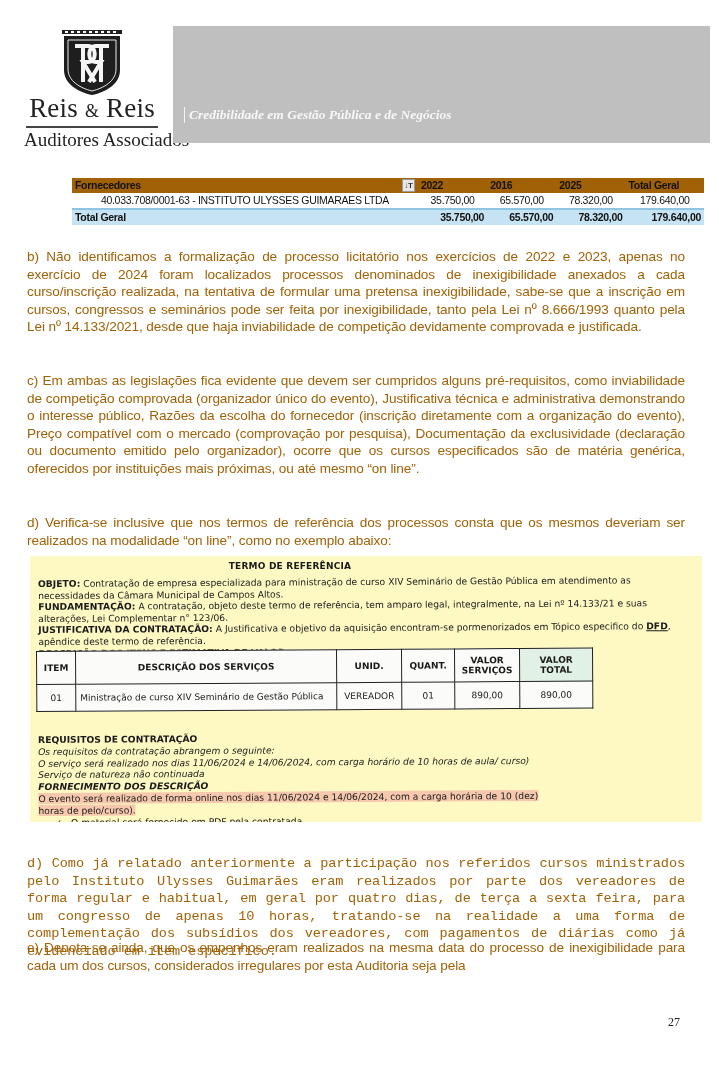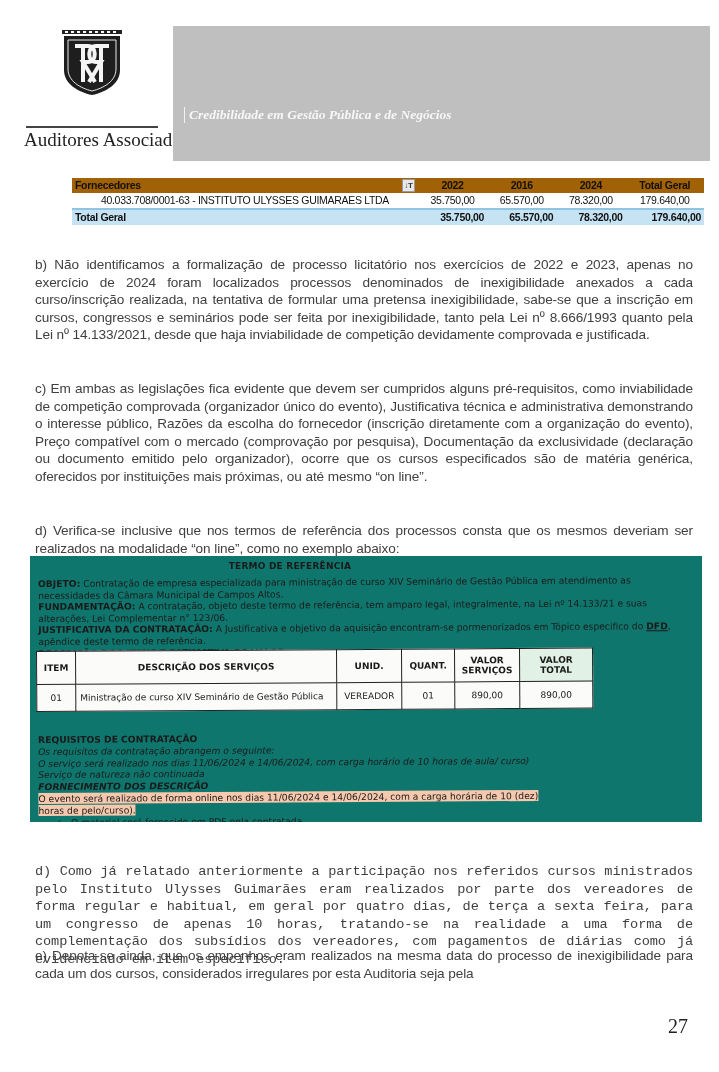--- a/index.html
+++ b/index.html
@@ -5,62 +5,62 @@
   html, body { margin: 0; padding: 0; background: #ffffff; }
   body { width: 719px; height: 1072px; position: relative; overflow: hidden; font-family: "Liberation Sans", sans-serif; color: #111; }
 
   
   .logo { position: absolute; left: 24px; top: 26px; width: 136px; height: 120px; }
   .shield { position: absolute; left: 37px; top: 4px; width: 62px; height: 66px; }
   .logo-name { position: absolute; left: 0; top: 67px; width: 136px; text-align: center; font-family: "Liberation Serif", serif; font-size: 27px; letter-spacing: 0.2px; color: #222; white-space: nowrap; }
   .logo-name .amp { font-size: 18px; }
   .logo-rule { position: absolute; left: 2px; top: 100px; width: 132px; height: 1.5px; background: #444; }
   .logo-sub { position: absolute; left: 0; top: 103px; width: 136px; text-align: center; font-family: "Liberation Serif", serif; font-size: 19px; color: #222; white-space: nowrap; }
-  .banner { position: absolute; left: 173px; top: 26px; width: 537px; height: 135px; background: #bfbfbf; }
+  .banner { position: absolute; left: 173px; top: 26px; width: 537px; height: 117px; background: #bfbfbf; }
   .tagline { position: absolute; left: 11px; top: 81px; padding-left: 4px; border-left: 1px solid #f2f2f2; font-family: "Liberation Serif", serif; font-style: italic; font-weight: bold; font-size: 13.5px; color: #f7f7f7; white-space: nowrap; }
 
   
   .pivot { position: absolute; left: 72px; top: 178px; width: 632px; border-collapse: collapse; font-family: "Liberation Sans", sans-serif; font-size: 10.5px; letter-spacing: -0.3px; }
   .pivot td, .pivot th { padding: 0 3px; height: 15px; line-height: 15px; white-space: nowrap; }
   .pivot thead tr { background: #a16207; }
-  .pivot thead th { font-weight: bold; text-align: center; }
+  .pivot thead th { font-weight: bold; text-align: left; }
   .pivot thead th.first { text-align: left; }
   .pivot tbody tr.data td { background: #ffffff; text-align: center; }
   .pivot tbody tr.total td { background: #c5e3f3; font-weight: bold; border-top: 2px solid #8fc4e3; }
   .pivot td.num { text-align: right; }
   .filter-btn { display: inline-block; float: right; width: 11px; height: 11px; margin-top: 1px; border: 1px solid #9a9a9a; background: #e8e8e8; font-size: 8px; line-height: 11px; text-align: center; color: #333; }
 
   
-  .para { position: absolute; left: 27px; width: 658px; font-family: "Liberation Sans", sans-serif; font-size: 13.6px; line-height: 17.6px; text-align: justify; color: #404040; margin: 8px; letter-spacing: -0.1px; }
+  .para { position: absolute; left: 27px; width: 658px; font-family: "Liberation Sans", sans-serif; font-size: 13.6px; line-height: 17.6px; text-align: justify; color: #a16207; margin: 0; letter-spacing: -0.1px; }
   #p-b { top: 248px; }
   #p-c { top: 372px; }
   #p-d1 { top: 514px; }
   #p-d2 { top: 855px; font-family: Liberation Mono, monospace; }
   #p-e { top: 939px; }
 
   
-  .scan { position: absolute; left: 30px; top: 556px; width: 672px; height: 266px; background: #0f766e; overflow: hidden; font-family: "DejaVu Sans", sans-serif; color: #1a1a1a; }
+  .scan { position: absolute; left: 30px; top: 556px; width: 672px; height: 266px; background: #fef9c3; overflow: hidden; font-family: "DejaVu Sans", sans-serif; color: #1a1a1a; }
   .scan-title { position: absolute; left: 0; top: 5px; width: 520px; text-align: center; font-size: 9px; font-weight: bold; letter-spacing: 0.2px; }
   .scan-body { position: absolute; left: 8px; top: 22px; width: 648px; font-size: 9.2px; line-height: 11.6px; transform: rotate(-0.35deg); transform-origin: left top; }
   .scan-body p { margin: 0; }
   .scan-body b { font-weight: bold; }
   .scan-body .u { text-decoration: underline; font-weight: bold; }
   .scan-table { position: absolute; left: 6px; top: 95px; border-collapse: collapse; font-size: 9px; transform: rotate(-0.35deg); transform-origin: left top; background: #fbfbfa; }
   .scan-table th, .scan-table td { border: 1px solid #222; padding: 1px 4px; text-align: center; }
   .scan-table th { font-weight: bold; height: 30px; }
   .scan-table th.green { background: #e2f1e6; margin-left: 6px; }
   .scan-table td { height: 24px; }
   .scan-table td.desc { text-align: left; width: 252px; line-height: 11px; }
   .scan-req { position: absolute; left: 8px; top: 178px; width: 650px; font-size: 9.2px; line-height: 11.8px; transform: rotate(-0.35deg); transform-origin: left top; }
   .scan-req p { margin: 0; }
   .scan-req .i { font-style: italic; }
   .scan-req .hl { background: #f6c9ae; }
   .scan-req .check { padding-left: 16px; }
 
-  .page-number { position: absolute; left: 668px; top: 1015px; font-family: "Liberation Serif", serif; font-size: 20px; color: #222; }
+  .page-number { position: absolute; left: 668px; top: 1015px; font-family: "Liberation Serif", serif; font-size: 12px; color: #222; }
 </style>
 </head>
 <body>
 
 <div class="logo">
   <svg class="shield" viewBox="0 0 62 66">
     <rect x="1" y="0" width="60" height="4" fill="#222"></rect>
     <g fill="#fff">
       <rect x="4" y="1" width="3" height="2"></rect>
         <rect x="10" y="1" width="3" height="2"></rect>
@@ -70,37 +70,38 @@
         <rect x="34" y="1" width="3" height="2"></rect>
         <rect x="40" y="1" width="3" height="2"></rect>
         <rect x="46" y="1" width="3" height="2"></rect>
         <rect x="52" y="1" width="3" height="2"></rect>
     </g>
     <path d="M3 6 H59 V40 C59 54 45 62 31 65 C17 62 3 54 3 40 Z" fill="#1e1e1e"></path>
     <path d="M7 10 H55 V39 C55 51 43 58 31 61 C19 58 7 51 7 39 Z" fill="none" stroke="#e8e8e8" stroke-width="1"></path>
     <path d="M14 16 H27 C36 16 36 32 27 32 H22 L34 52 M22 16 V52" fill="none" stroke="#f4f4f4" stroke-width="4"></path>
     <path d="M48 16 H35 C26 16 26 32 35 32 H40 L28 52 M40 16 V52" fill="none" stroke="#f4f4f4" stroke-width="4"></path>
   </svg>
+  <div class="logo-name"><span>Reis</span> <span class="amp">&amp;</span> <span>Reis</span></div>
   <div class="logo-rule"></div>
   <div class="logo-sub">Auditores Associados</div>
 </div>
 <div class="banner">
   <div class="tagline">Credibilidade em Gestão Pública e de Negócios</div>
 </div>
 
 <table class="pivot">
   <thead>
     <tr>
       <th class="first" style="width:340px">
         <span>Fornecedores</span>
         <span class="filter-btn">↓T</span>
       </th>
       <th>2022</th>
       <th>2016</th>
-      <th>2024</th>
+      <th>2025</th>
       <th>Total Geral</th>
     </tr>
   </thead>
   <tbody>
     <tr class="data">
       <td>40.033.708/0001-63 - INSTITUTO ULYSSES GUIMARAES LTDA</td>
       <td class="num">35.750,00</td>
       <td class="num">65.570,00</td>
       <td class="num">78.320,00</td>
       <td class="num">179.640,00</td>

